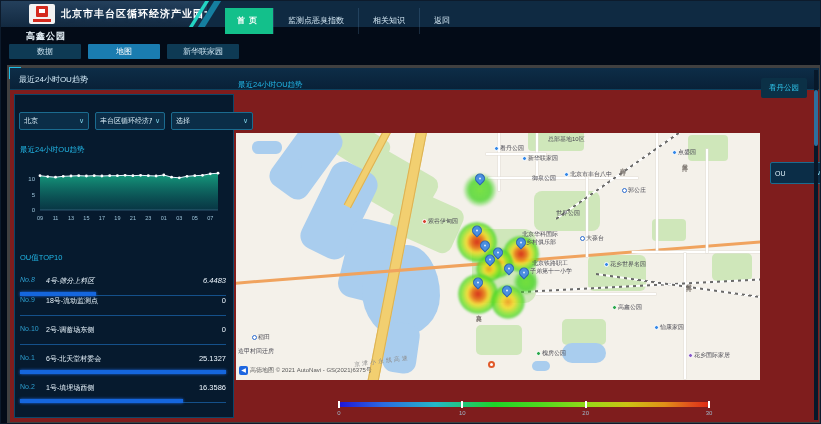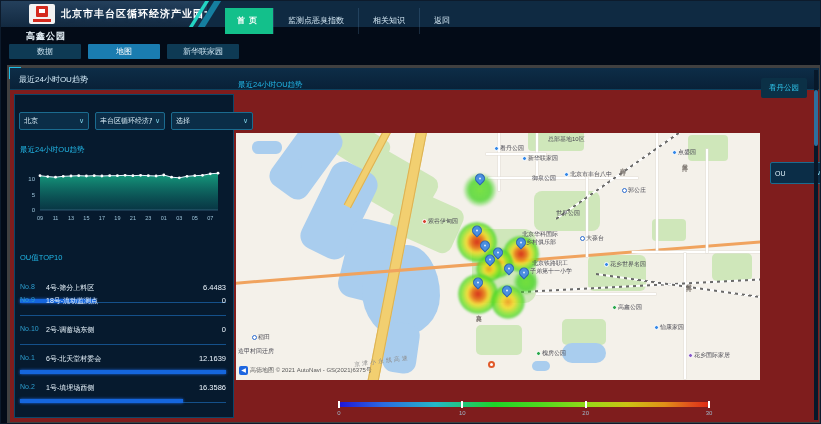--- a/index.html
+++ b/index.html
@@ -181,21 +181,21 @@
             <text x="101.4" y="66" font-size="5.5" fill="#9cc2d8" text-anchor="middle">19</text>
             <text x="116.9" y="66" font-size="5.5" fill="#9cc2d8" text-anchor="middle">21</text>
             <text x="132.3" y="66" font-size="5.5" fill="#9cc2d8" text-anchor="middle">23</text>
             <text x="147.8" y="66" font-size="5.5" fill="#9cc2d8" text-anchor="middle">01</text>
             <text x="163.3" y="66" font-size="5.5" fill="#9cc2d8" text-anchor="middle">03</text>
             <text x="178.8" y="66" font-size="5.5" fill="#9cc2d8" text-anchor="middle">05</text>
             <text x="194.3" y="66" font-size="5.5" fill="#9cc2d8" text-anchor="middle">07</text>
           </svg></div>
       <div id="list-title" class="abs">OU值TOP10</div>
       <div id="top-list">
-          <div class="row" style="top: 188px;">
+          <div class="row" style="top: 181px; font-style: italic;">
             <span class="rk">No.8</span>
             <span class="nm">4号-筛分上料区</span>
             <span class="vl">6.4483</span>
             <span class="track"></span>
             <span class="fill" style="width: 37%;"></span>
           </div>
           <div class="row" style="top: 201px;">
             <span class="rk">No.9</span>
             <span class="nm">18号-流动监测点</span>
             <span class="vl">0</span>
@@ -205,21 +205,21 @@
           <div class="row" style="top: 230px;">
             <span class="rk">No.10</span>
             <span class="nm">2号-调蓄场东侧</span>
             <span class="vl">0</span>
             <span class="track"></span>
             <span class="fill" style="width: 0%;"></span>
           </div>
           <div class="row" style="top: 259px;">
             <span class="rk">No.1</span>
             <span class="nm">6号-北天堂村委会</span>
-            <span class="vl">12.1639</span>
+            <span class="vl">25.1327</span>
             <span class="track"></span>
             <span class="fill" style="width: 100%;"></span>
           </div>
           <div class="row" style="top: 288px;">
             <span class="rk">No.2</span>
             <span class="nm">1号-填埋场西侧</span>
             <span class="vl">16.3586</span>
             <span class="track"></span>
             <span class="fill" style="width: 79%;"></span>
           </div>

